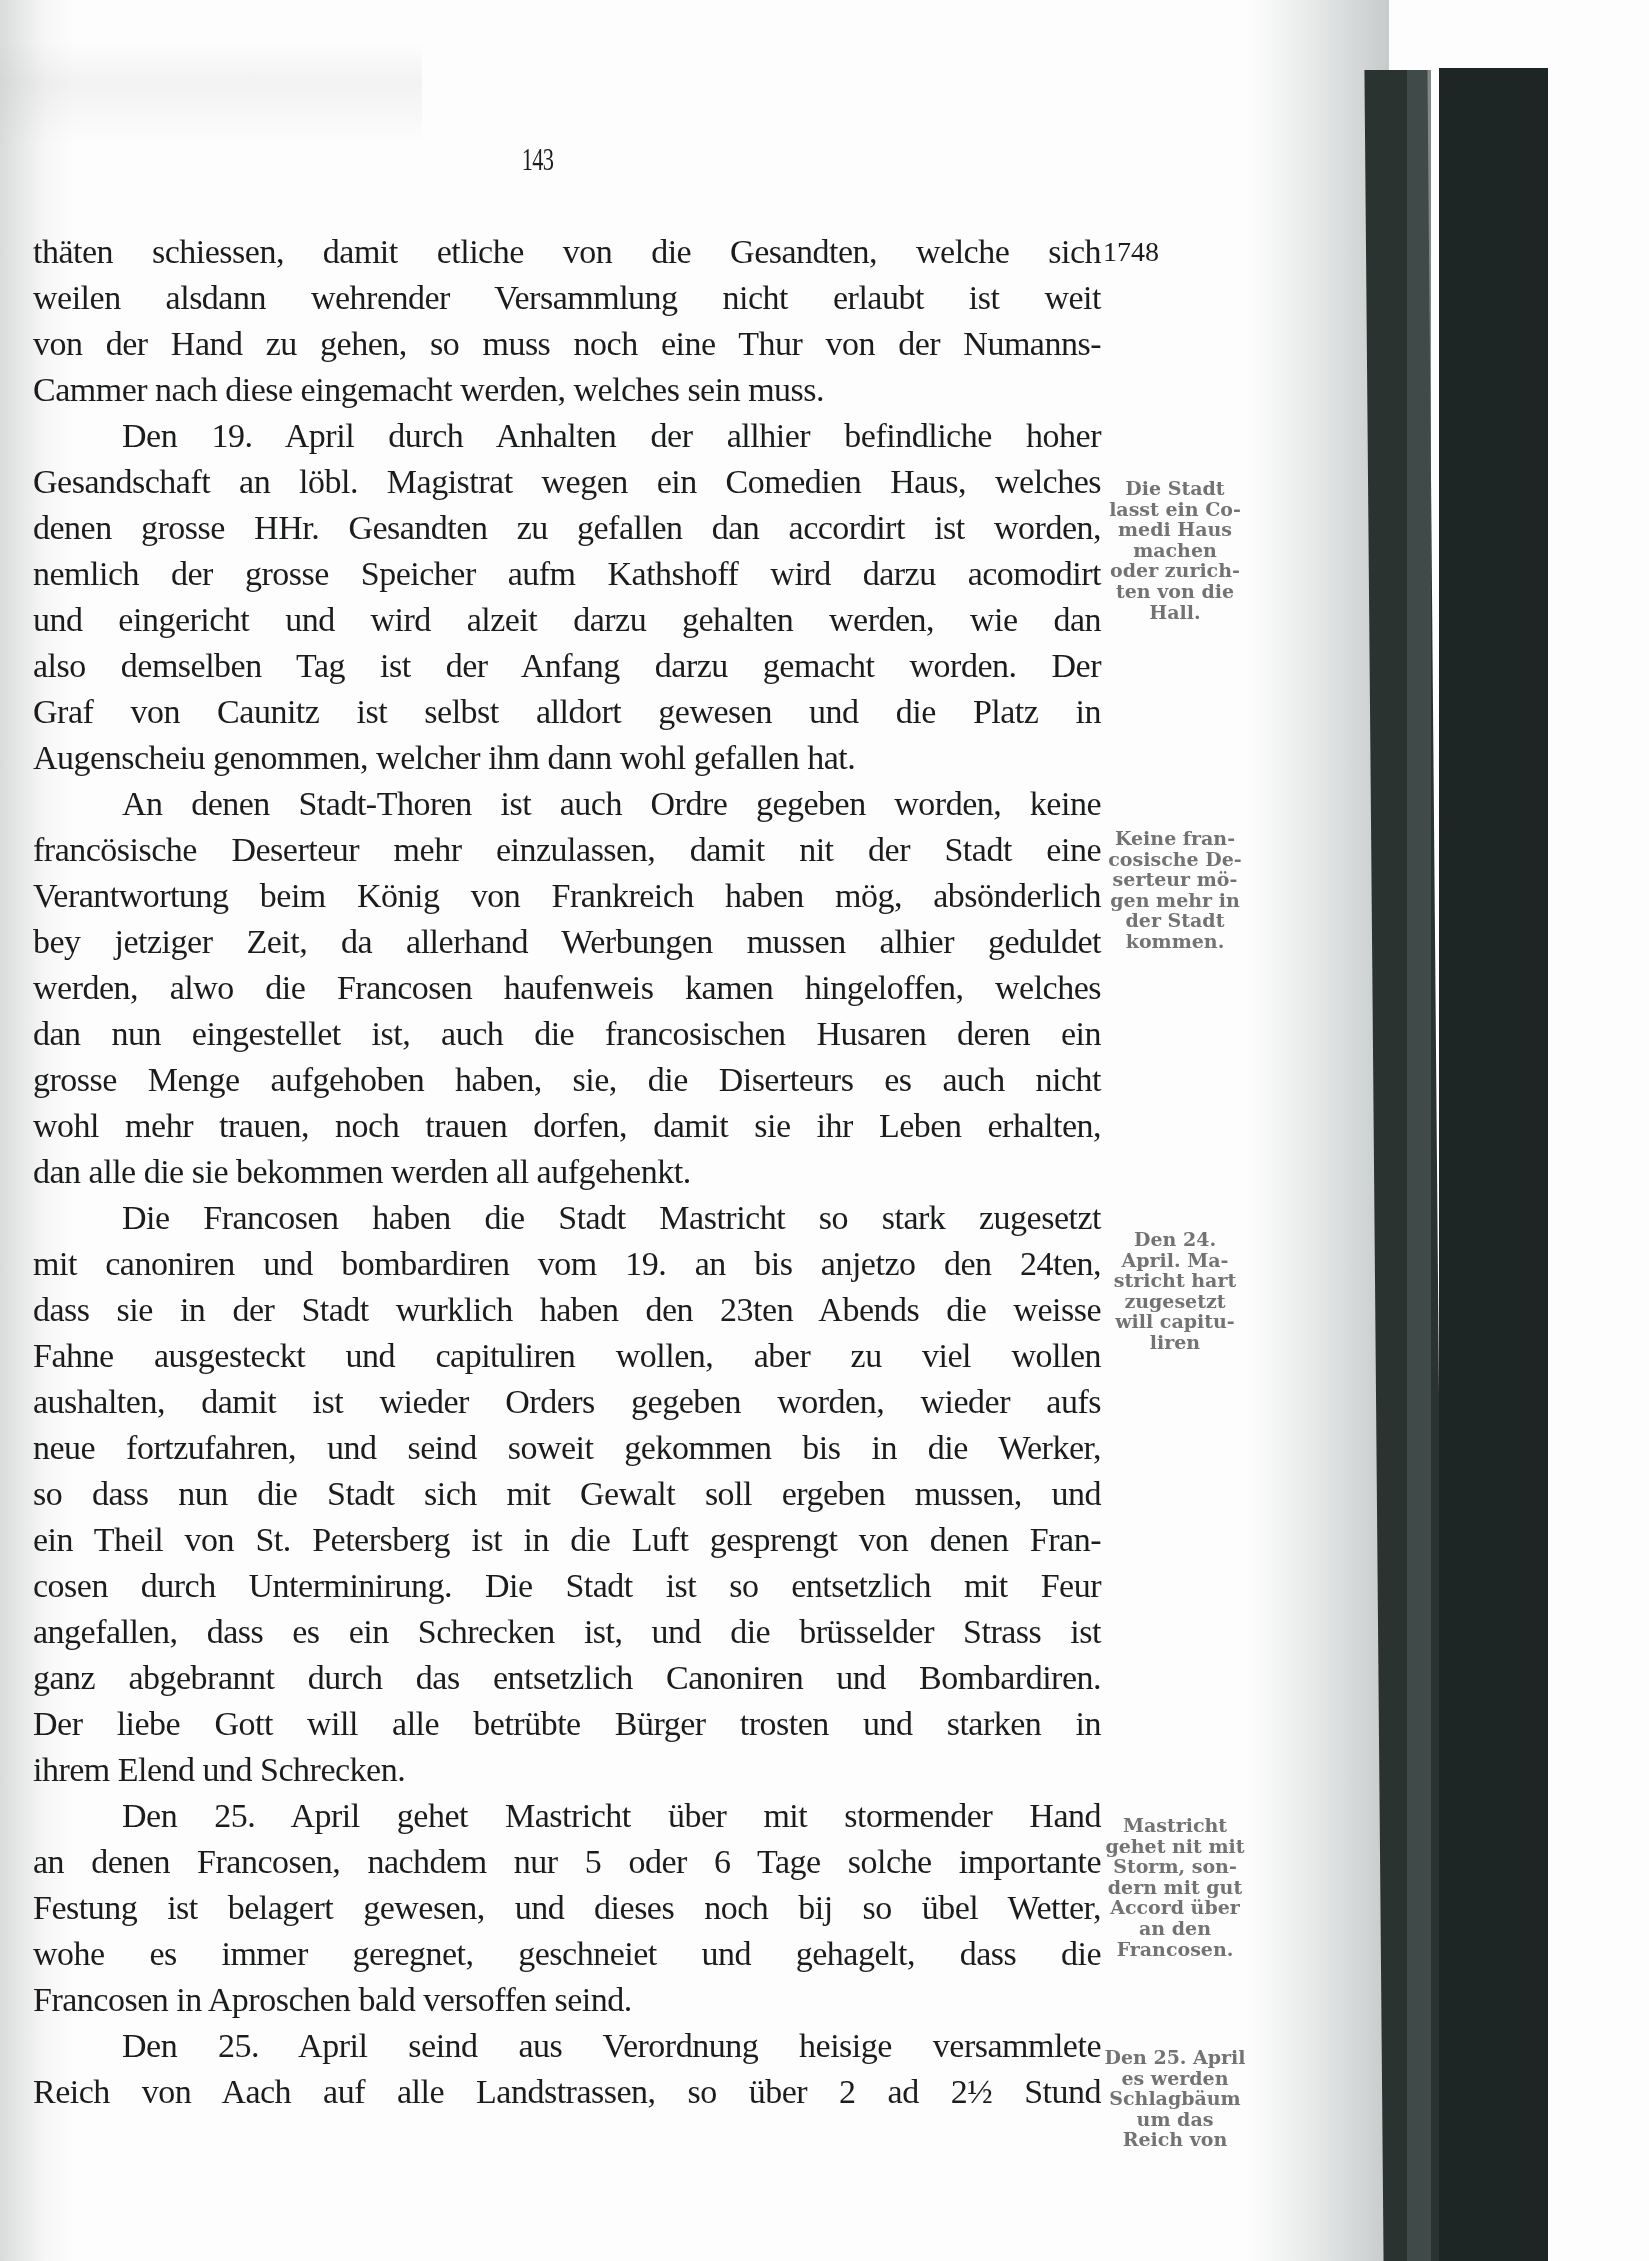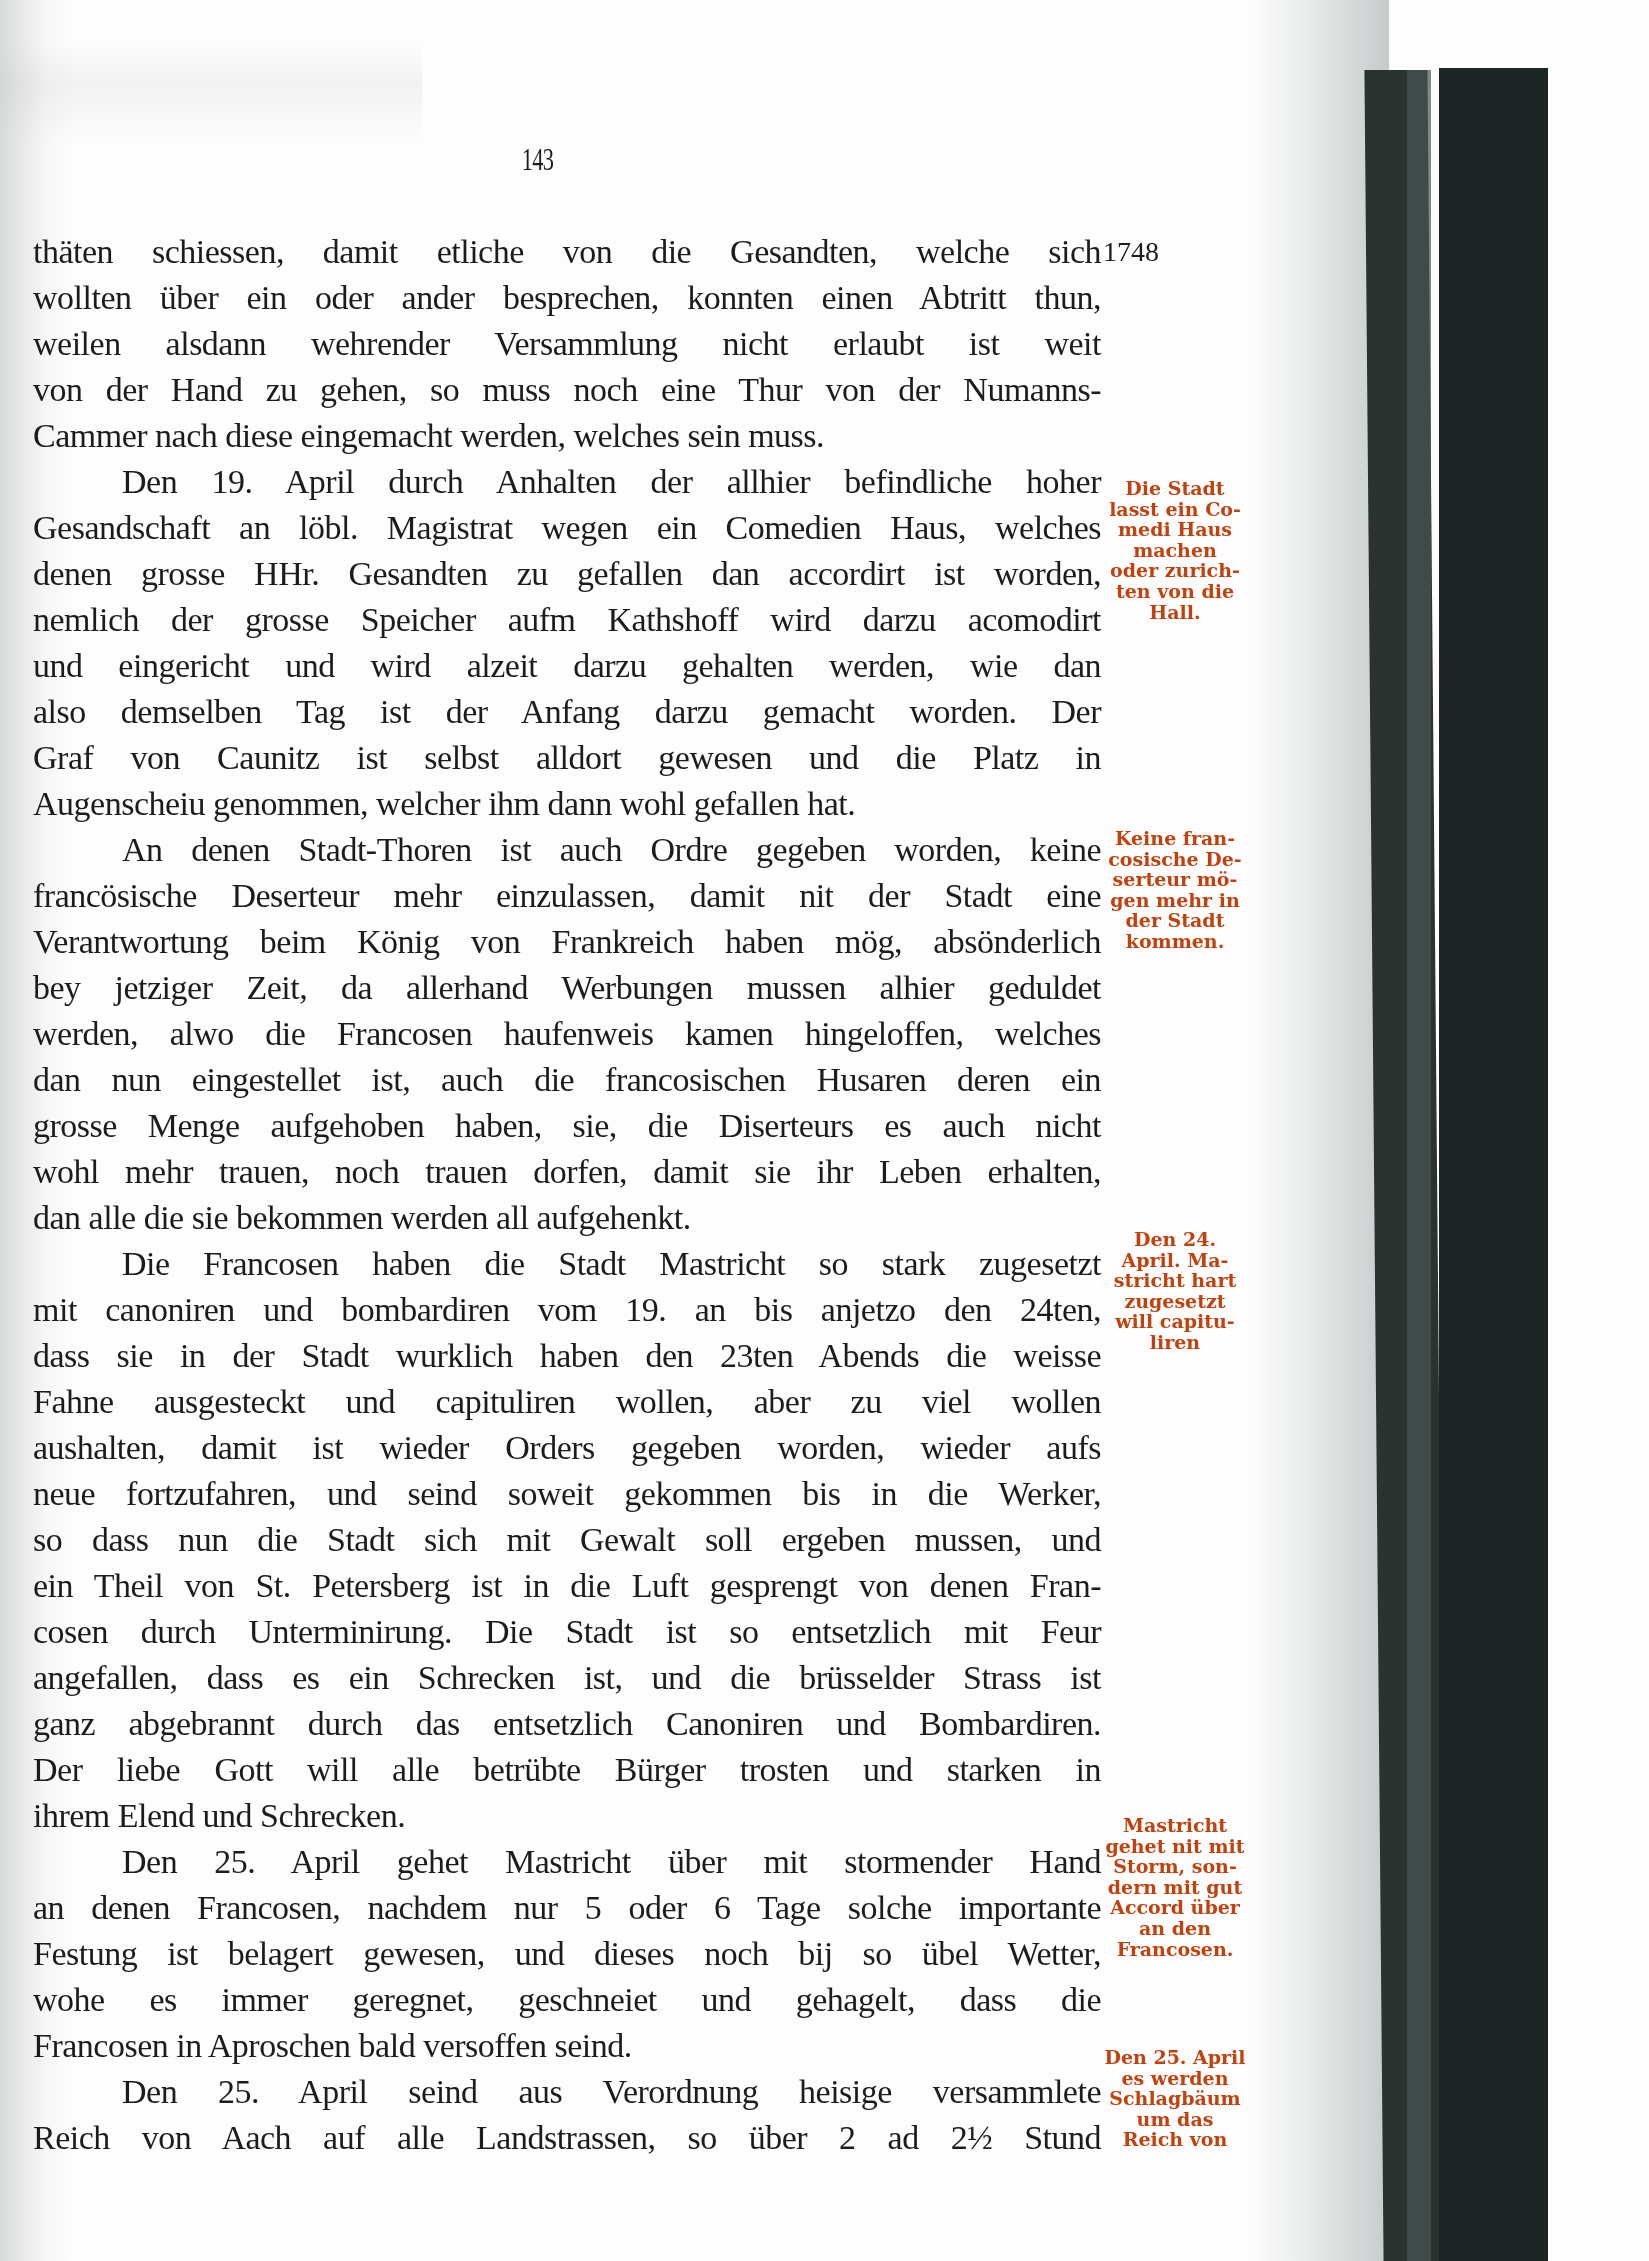--- a/index.html
+++ b/index.html
@@ -50,44 +50,41 @@
   .line span.txt { display:block; width:100%; text-align:justify; text-align-last:justify; }
   .line.last span.txt { text-align-last:left; }
   .line.indent span.txt { padding-left:89px; box-sizing:border-box; }
   .cond { font-family:"Liberation Serif","DejaVu Serif",serif; letter-spacing:-0.5px; }
   .side-year {
     position:absolute; left:1103px; top:229px; line-height:46px; font-size:28px;
   }
   .margin-note {
     position:absolute; left:1100px; width:150px; text-align:center;
     font-family:"DejaVu Serif","Liberation Serif",serif; font-weight:bold;
-    font-size:19px; line-height:20.6px; color:#c2410c;
+    font-size:19px; line-height:20.6px; color:#737373;
   }
   .margin-note div { white-space:nowrap; }
 </style>
 </head>
 <body>
 
 <div class="scan-shade-left"></div>
 <div class="scan-shade-top"></div>
 <div class="gutter-grey"></div>
 <div class="binding-a"></div>
 <div class="binding-stripe"></div>
 <div class="binding-b"></div>
 
 <div class="page-number">143</div>
 
 <div class="side-year">1748</div>
 
 <div class="body-text" id="body-text">
     <div class="line cond">
       <span class="txt">thäten schiessen, damit etliche von die Gesandten, welche sich</span>
-    </div>
-    <div class="line cond">
-      <span class="txt">wollten über ein oder ander besprechen, konnten einen Abtritt thun,</span>
     </div>
     <div class="line cond">
       <span class="txt">weilen alsdann wehrender Versammlung nicht erlaubt ist weit</span>
     </div>
     <div class="line cond">
       <span class="txt">von der Hand zu gehen, so muss noch eine Thur von der Numanns-</span>
     </div>
     <div class="line cond last">
       <span class="txt">Cammer nach diese eingemacht werden, welches sein muss.</span>
     </div>

